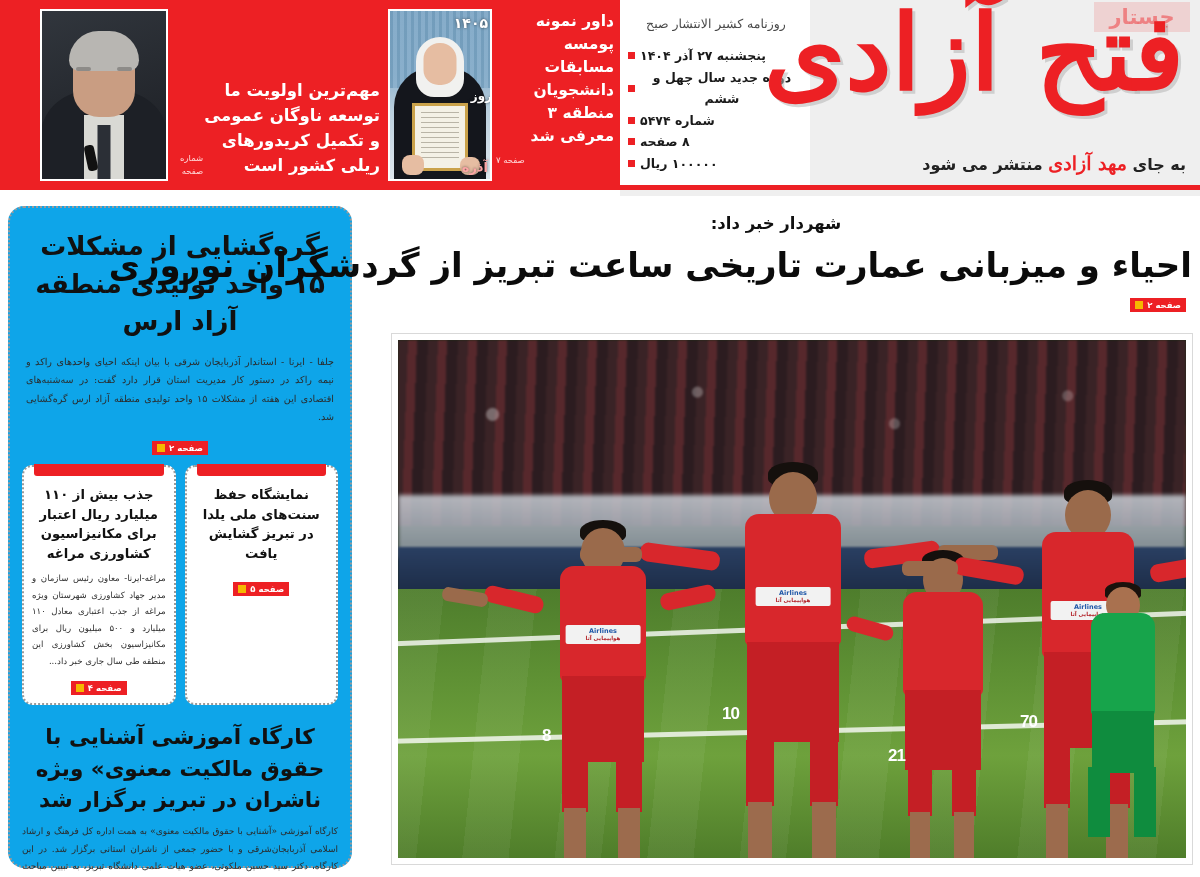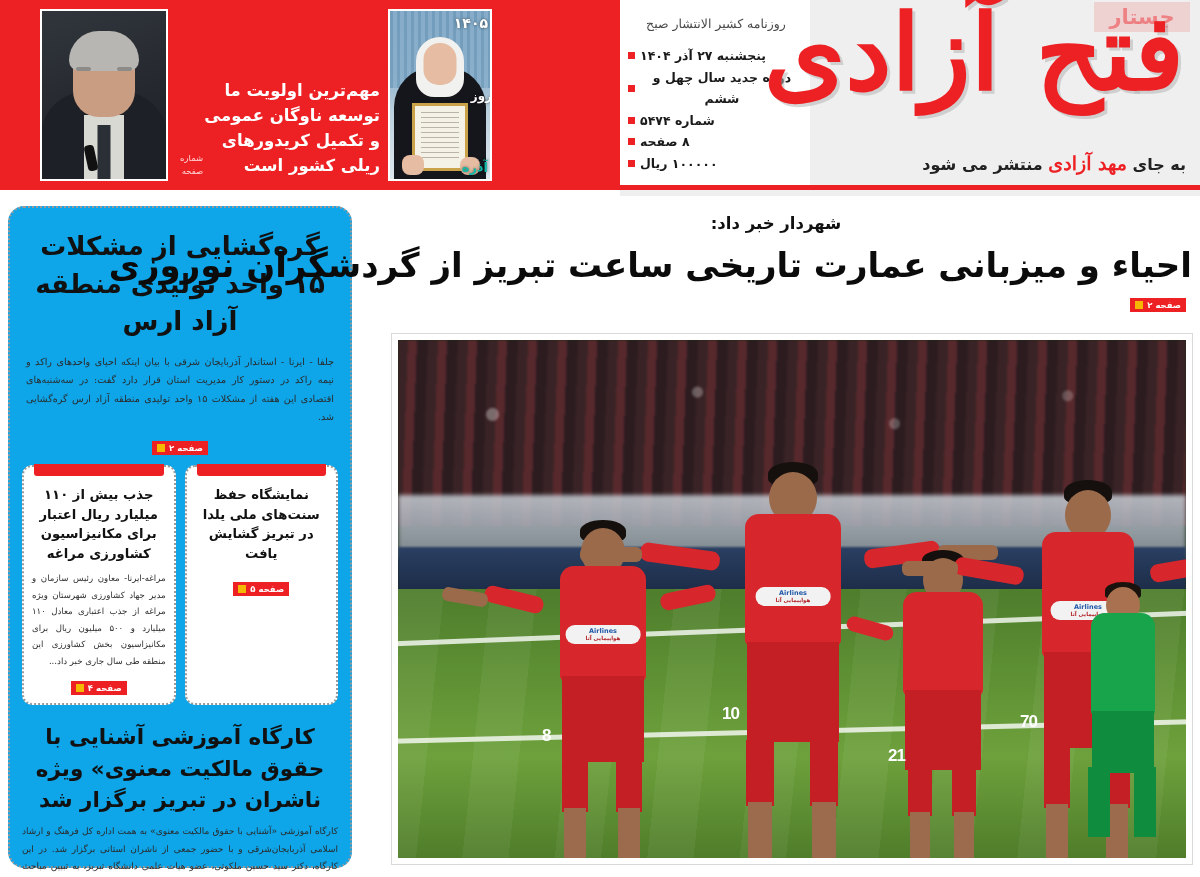--- a/index.html
+++ b/index.html
@@ -49,21 +49,21 @@
   .pb-cert::after { content:""; position:absolute; inset:6px;
       background: repeating-linear-gradient(180deg, #b9b4a6 0 1px, transparent 1px 5px); }
   .pb-hand { position: absolute; left: 12px; bottom: 4px; width: 22px; height: 20px;
       background: #e6bda2; border-radius: 8px; }
   .pb-hand2 { position: absolute; right: 10px; bottom: 4px; width: 20px; height: 18px;
       background: #e6bda2; border-radius: 8px; }
   .pb-ov-year { position: absolute; right: 2px; top: 4px; color: #fff; font-weight: 700;
       font-size: 14px; text-shadow: 0 0 3px rgba(0,0,0,.6); }
   .pb-ov-mid { position: absolute; right: -2px; top: 78px; color: #fff; font-weight: 700;
       font-size: 12px; text-shadow: 0 0 3px rgba(0,0,0,.6); }
-  .pb-ov-bot { position: absolute; right: 2px; bottom: 4px; color: #14b8a6; font-weight: 700;
+  .pb-ov-bot { position: absolute; right: 2px; bottom: 4px; color: #fca5a5; font-weight: 700;
       font-size: 13px; text-shadow: 0 0 3px rgba(0,0,0,.6); }
 
   .promo-a-text {
     position: absolute; right: 240px; top: 8px; width: 200px; height: 170px;
     display: flex; align-items: flex-end;
     text-align: right; color: #fff; font-weight: 700; font-size: 16.5px; line-height: 1.52;
   }
   .promo-a-text .pg { font-size: 8.5px; font-weight: 400; color: #ffd7d7; margin-top: 4px; }
 
   .promo-photo-a {
@@ -249,21 +249,21 @@
   .p-short { position:absolute; left:50%; transform:translateX(-50%); background:#C41F25; }
   .p-leg { position:absolute; background:#C41F25; }
   .p-shin { position:absolute; background:#9c6b4d; }
   .p-arm { position:absolute; background:#D8272C; border-radius:8px; }
   .p-fore { position:absolute; background:#9a6a4b; border-radius:6px; }
   .p-num { position:absolute; color:#fff; font-weight:700; font-family:"Liberation Sans",sans-serif;
            font-size:17px; letter-spacing:-1px; }
   .p-badge {
     position:absolute; left:50%; transform:translateX(-50%);
     background:#f2f2f2; color:#2158a8; font-size:6.5px; font-weight:700; text-align:center;
-    padding:2px 20px; line-height:1.25; border-radius:9px; white-space:nowrap;
+    padding:2px 20px; line-height:1.25; border-radius:2px; white-space:nowrap;
   }
   .p-badge .fa { color:#b4262c; font-size:5.5px; display:block; }
 
   .gk { position:absolute; bottom:4%; right:1%; width:110px; height:250px; }
   .gk .g-torso { position:absolute; left:50%; transform:translateX(-50%); bottom:120px;
       width:64px; height:104px; background:#17A44B; border-radius:14px 14px 6px 6px; }
   .gk .g-head { position:absolute; left:50%; transform:translateX(-50%); bottom:214px;
       width:34px; height:36px; border-radius:50%; background:#a9714f; }
   .gk .g-hair { position:absolute; left:50%; transform:translateX(-50%); bottom:238px;
       width:36px; height:17px; background:#1a120c; border-radius:50% 50% 20% 20%; }
@@ -273,20 +273,24 @@
 </style>
 </head>
 <body>
 
 <div class="page">
 
   <div class="topstrip">
 
     <div class="promo-band">
 
+      <div class="promo-b-text">
+        <div>داور نمونه پومسه مسابقات دانشجویان منطقه ۳ معرفی شد</div>
+        <div class="pg">صفحه ۷</div>
+      </div>
 
       <div class="promo-photo-b">
         <div class="photo-person-b">
           <div class="pb-wall"></div>
           <div class="pb-stripes"></div>
           <div class="pb-body"></div>
           <div class="pb-scarf"></div>
           <div class="pb-face"></div>
           <div class="pb-cert"></div>
           <div class="pb-hand"></div>

